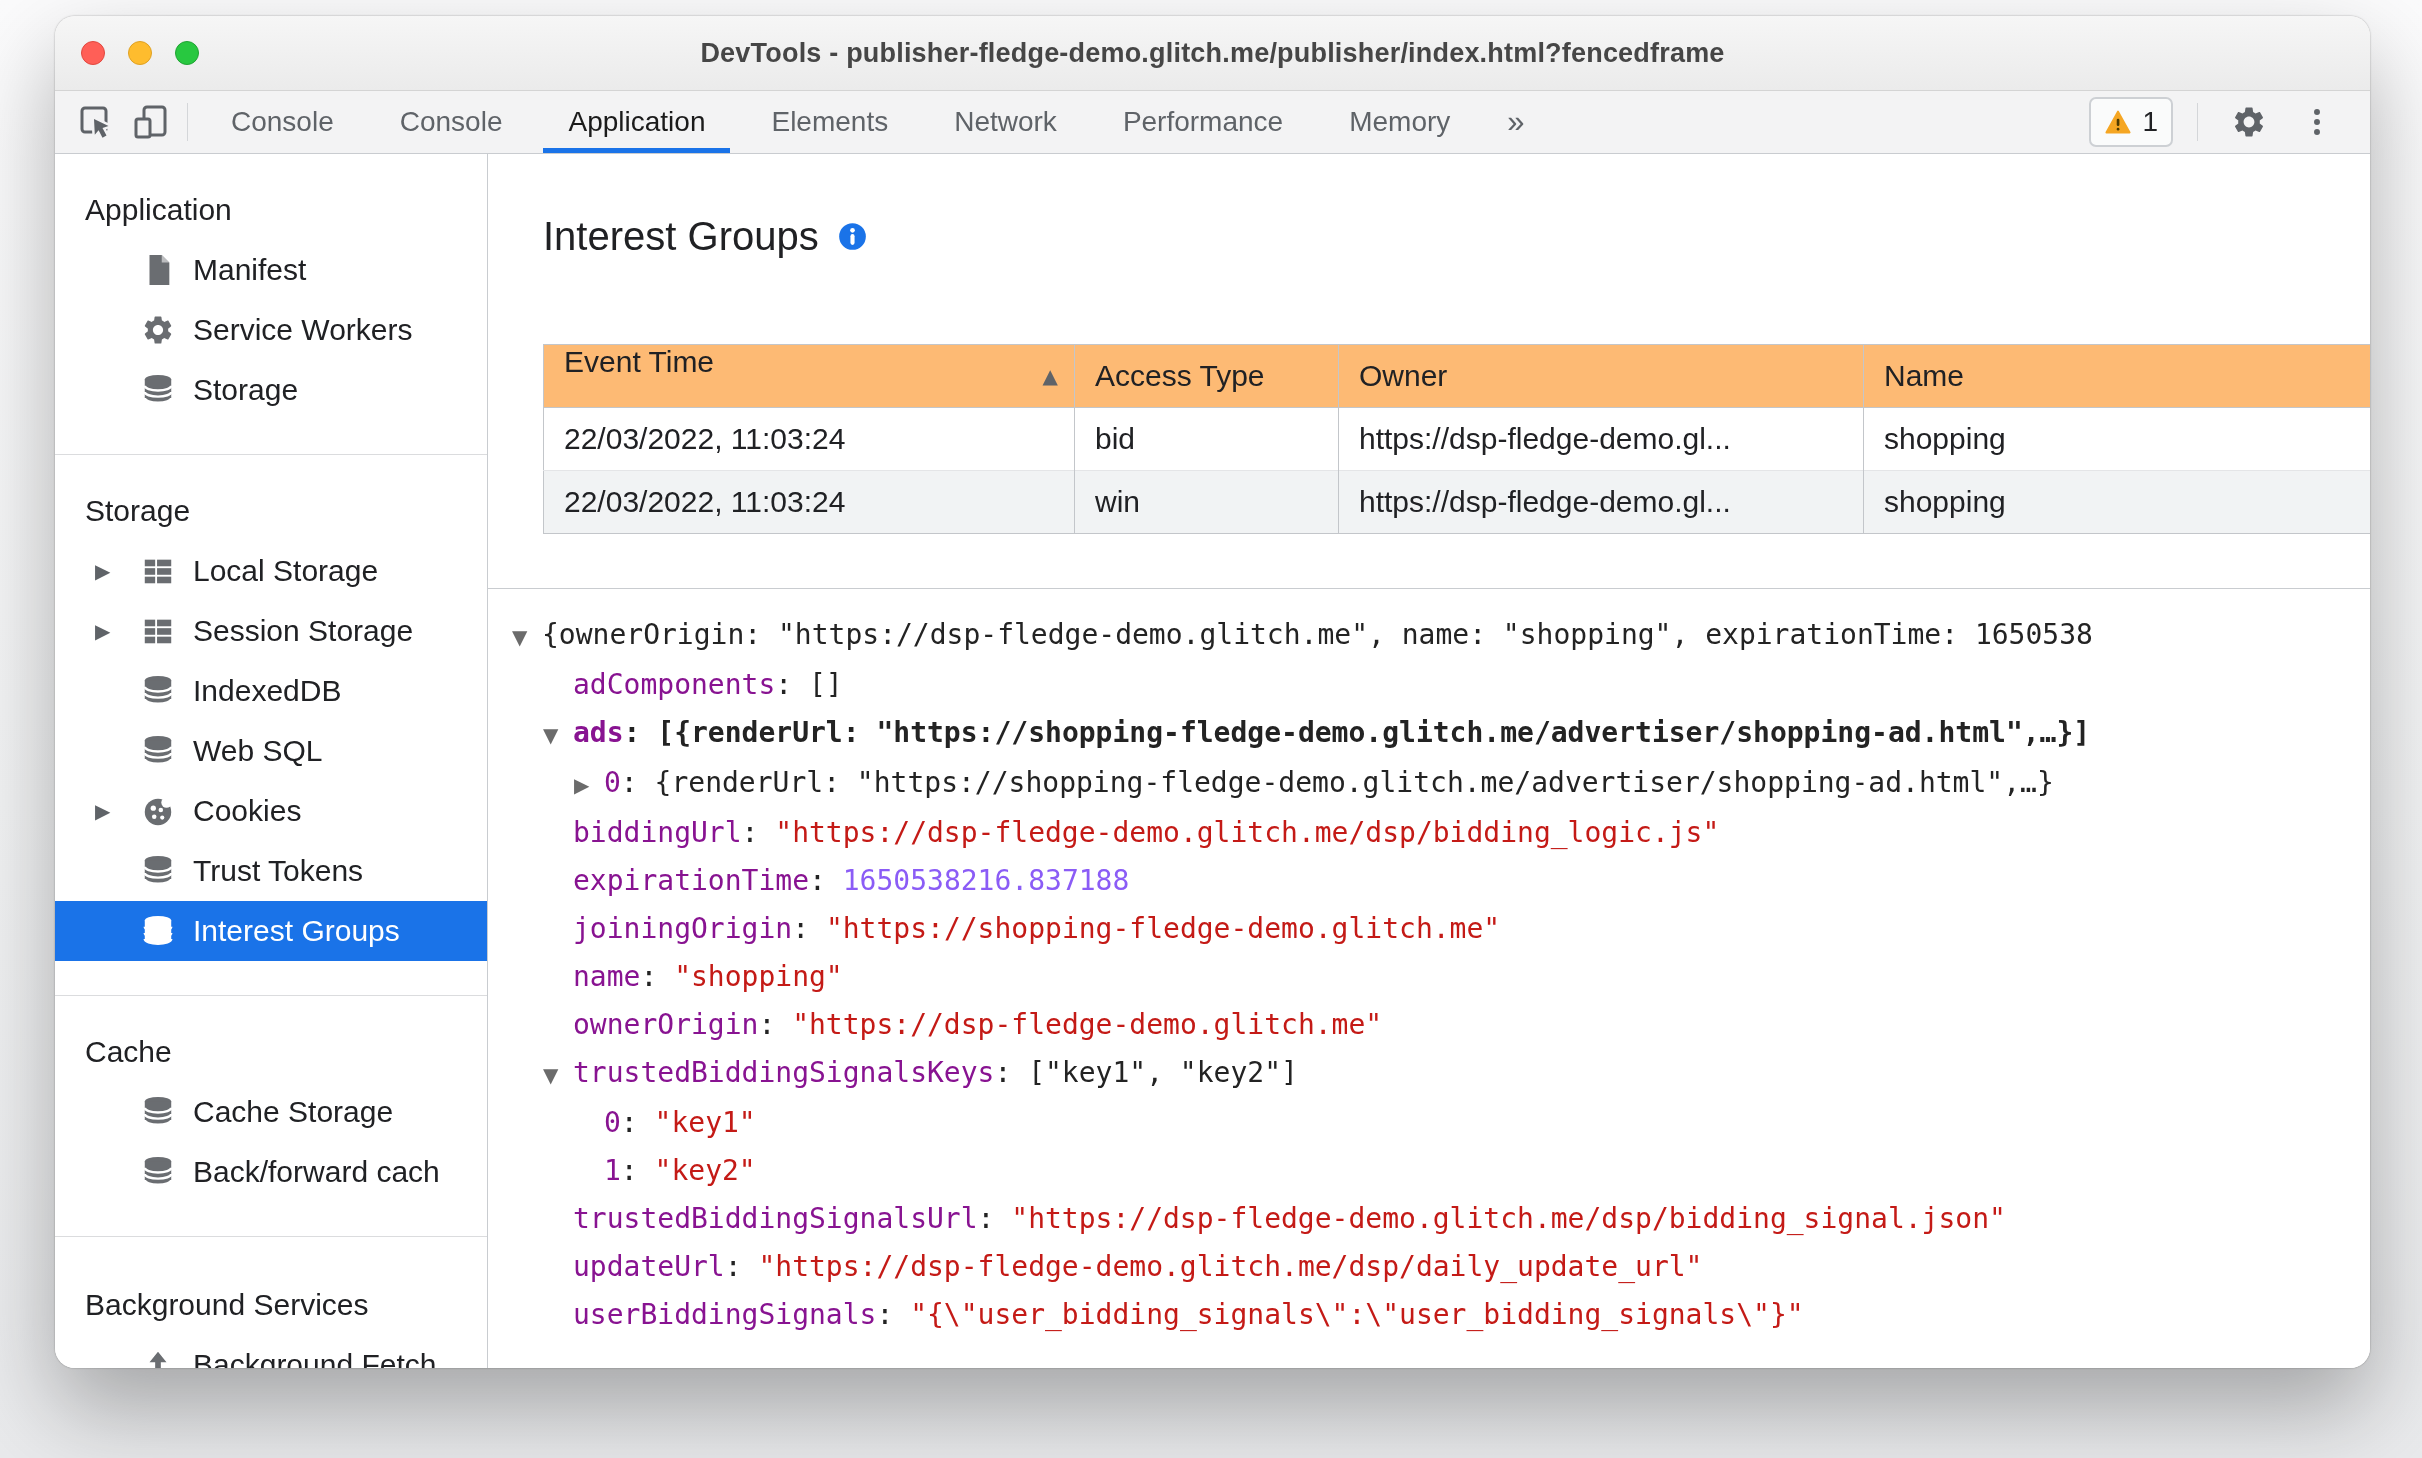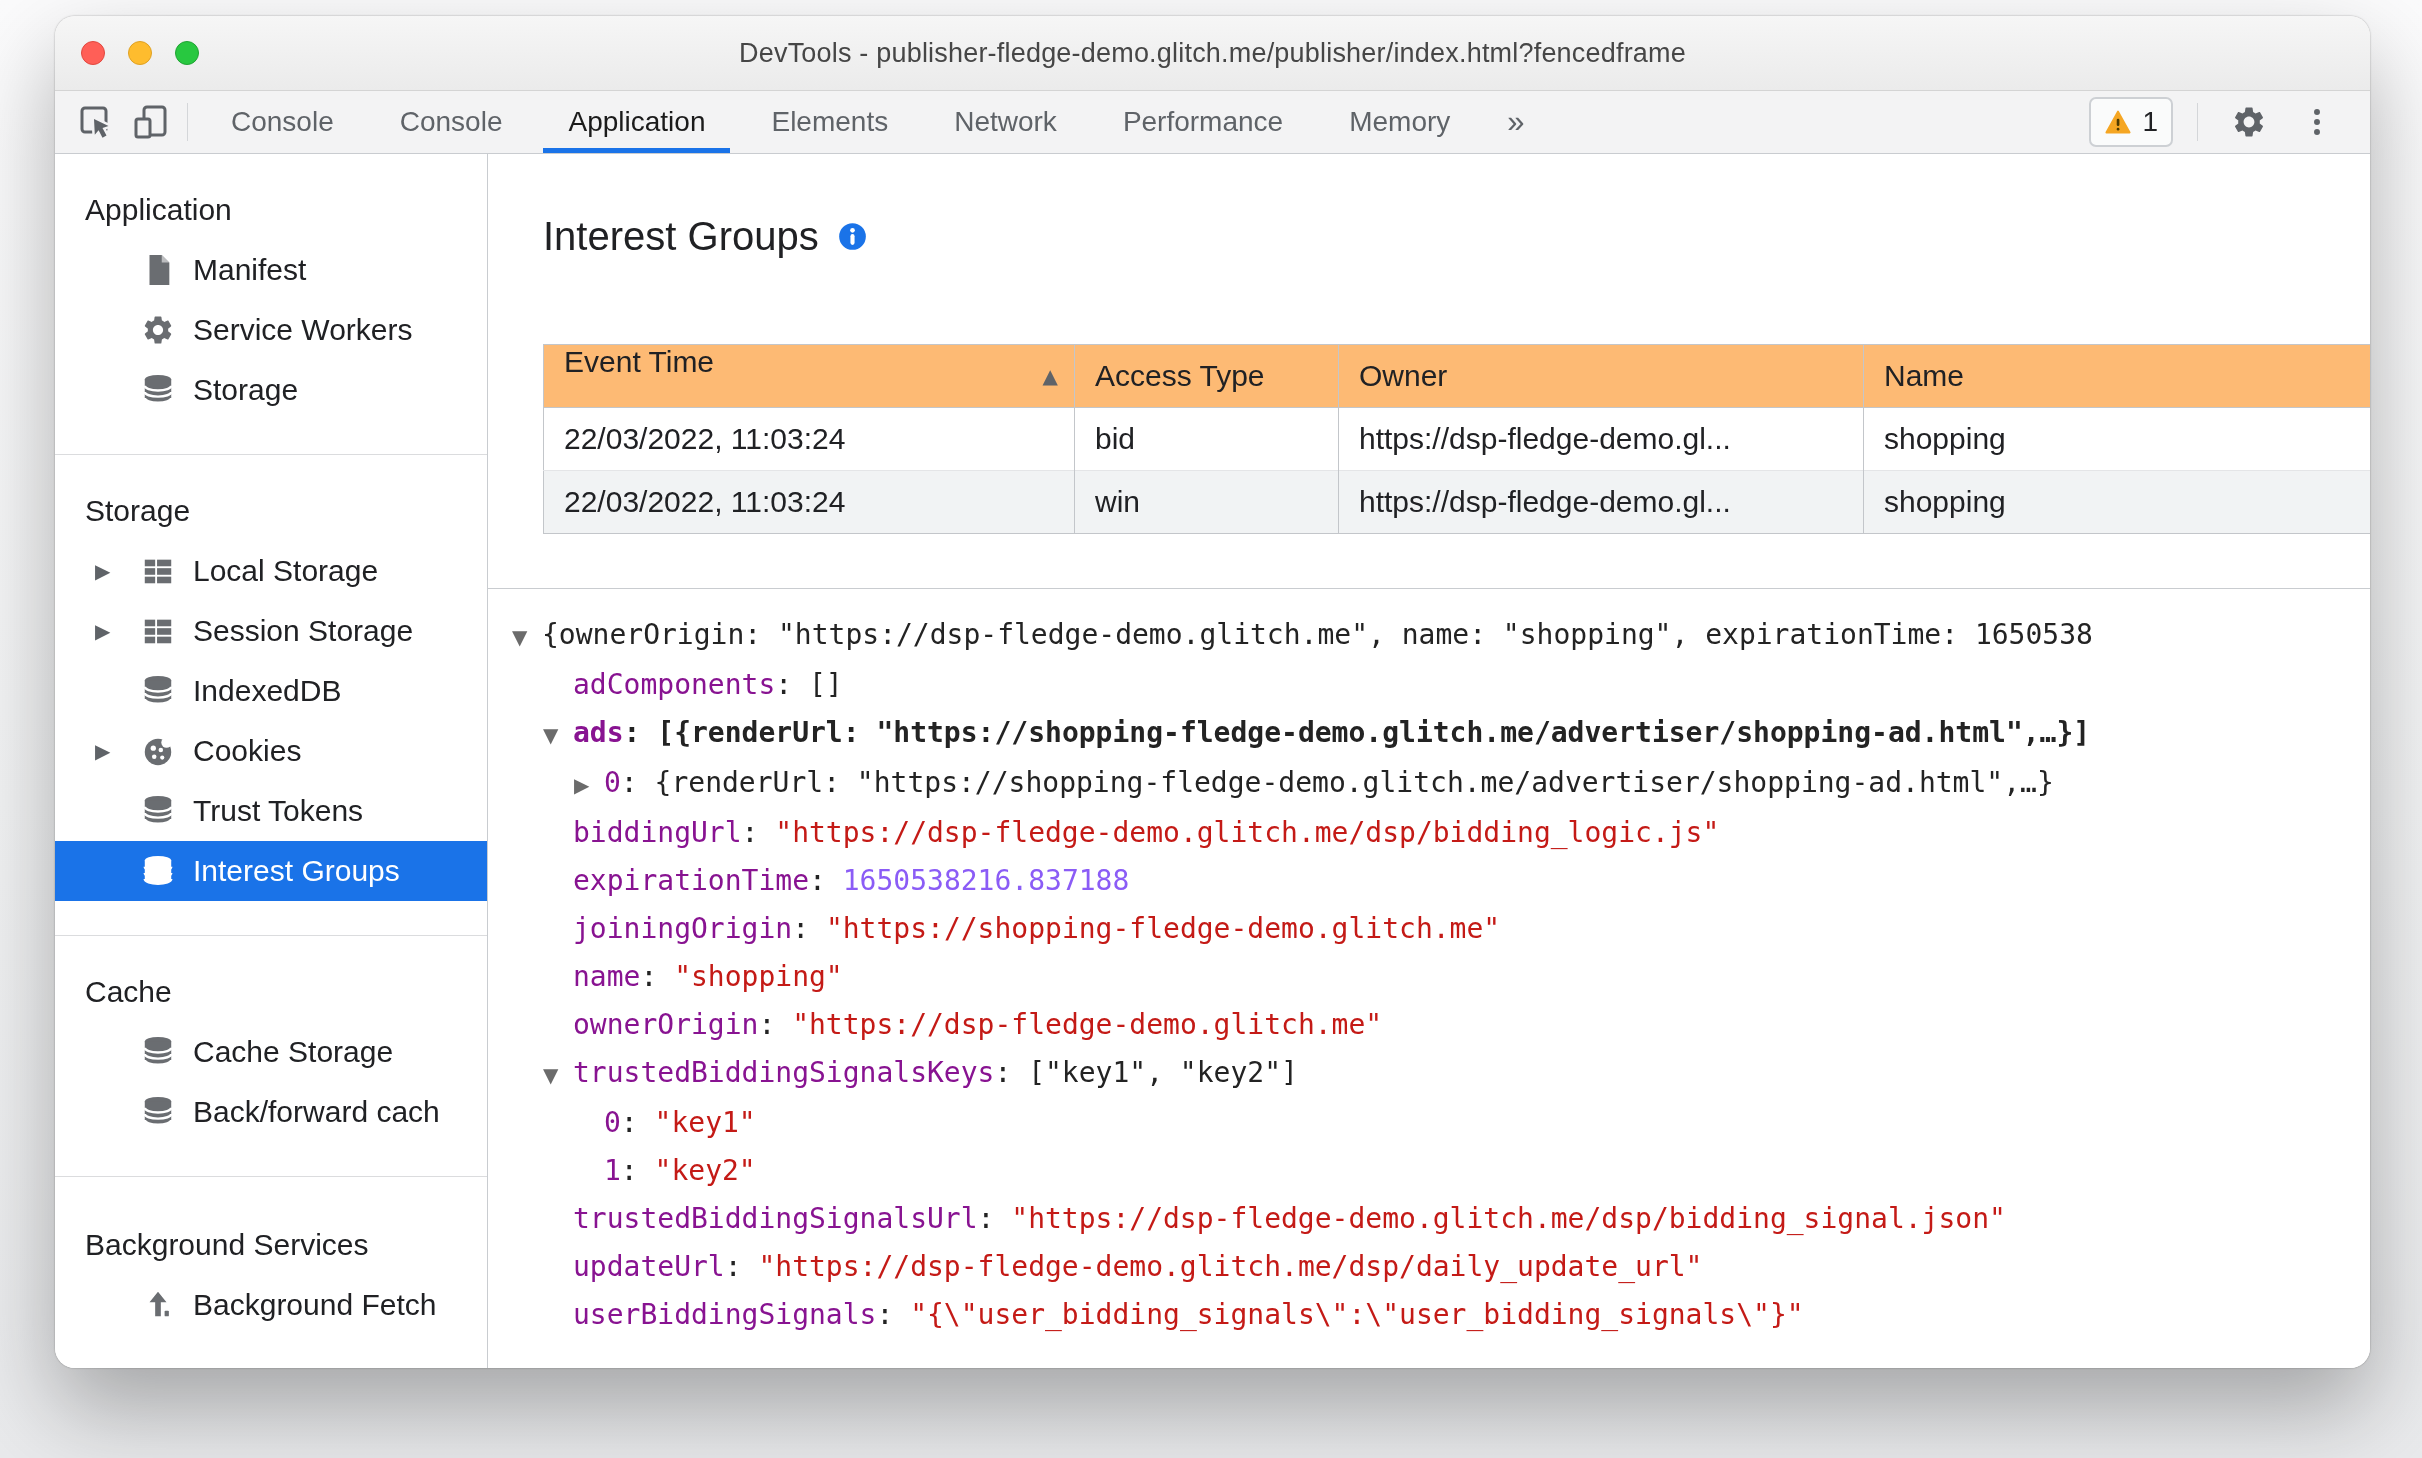--- a/index.html
+++ b/index.html
@@ -16,21 +16,21 @@
   }
   
   .titlebar{flex:0 0 74px;background:linear-gradient(#f6f6f6,#ebebeb);
     border-bottom:1px solid #d4d4d4;position:relative;
     display:flex;align-items:center;justify-content:center}
   .lights{position:absolute;left:26px;top:0;height:100%;display:flex;align-items:center;gap:23px}
   .light{width:22px;height:22px;border-radius:50%}
   .light.close{background:#ff5f57;border:1px solid #e1483f}
   .light.min{background:#febc2e;border:1px solid #dfa123}
   .light.zoomb{background:#28c840;border:1px solid #21a334}
-  .title{font-size:27px;font-weight:400;color:#464646;letter-spacing:.2px}
+  .title{font-size:27px;font-weight:700;color:#464646;letter-spacing:.2px}
   
   .toolbar{flex:0 0 62px;background:#f3f3f4;border-bottom:1px solid #c9ccd0;
     display:flex;align-items:center;padding-left:14px}
   .tbtn{width:54px;height:62px;display:flex;align-items:center;justify-content:center;color:#5f6368}
   .vsep{width:1px;height:38px;background:#d4d6d9;margin:0 10px;flex:0 0 1px}
   .tabs{display:flex;align-items:center;height:62px}
   .tab{height:62px;line-height:62px;padding:0 33px;font-size:28px;color:#5f6368;position:relative;white-space:nowrap}
   .tab.active{color:#1b1b1b}
   .tab.active::after{content:"";position:absolute;left:8px;right:8px;bottom:0;height:5px;background:#1a73e8}
   .more{font-size:31px;color:#5f6368;padding:0 24px}
@@ -225,20 +225,33 @@
                 <ellipse cx="18" cy="7" rx="14" ry="5"></ellipse>
                 <path d="M4 7 v20 c0 2.76 6.27 5 14 5 s14 -2.24 14 -5 v-20 z"></path>
                 <path d="M4 13.5 c0 2.76 6.27 5 14 5 s14 -2.24 14 -5" fill="none" stroke="#fff" stroke-width="2.6"></path>
                 <path d="M4 20 c0 2.76 6.27 5 14 5 s14 -2.24 14 -5" fill="none" stroke="#fff" stroke-width="2.6"></path>
                 <path d="M4 26.5 c0 2.76 6.27 5 14 5 s14 -2.24 14 -5" fill="none" stroke="#fff" stroke-width="2.6"></path>
               </svg>
             </span>
             <span class="lbl">IndexedDB</span>
           </div>
           <div class="item">
+            <span class="slot"></span>
+            <span class="ic">
+              <svg width="34" height="34" viewBox="0 0 36 36" fill="currentColor">
+                <ellipse cx="18" cy="7" rx="14" ry="5"></ellipse>
+                <path d="M4 7 v20 c0 2.76 6.27 5 14 5 s14 -2.24 14 -5 v-20 z"></path>
+                <path d="M4 13.5 c0 2.76 6.27 5 14 5 s14 -2.24 14 -5" fill="none" stroke="#fff" stroke-width="2.6"></path>
+                <path d="M4 20 c0 2.76 6.27 5 14 5 s14 -2.24 14 -5" fill="none" stroke="#fff" stroke-width="2.6"></path>
+                <path d="M4 26.5 c0 2.76 6.27 5 14 5 s14 -2.24 14 -5" fill="none" stroke="#fff" stroke-width="2.6"></path>
+              </svg>
+            </span>
+            <span class="lbl">Web SQL</span>
+          </div>
+          <div class="item">
             <span class="slot">▶</span>
             <span class="ic">
               <svg width="34" height="34" viewBox="0 0 36 36">
                 <circle cx="18" cy="19" r="14" fill="currentColor"></circle>
                 <circle cx="27" cy="9" r="5.5" fill="#fff"></circle>
                 <circle cx="13" cy="15" r="2.8" fill="#fff"></circle>
                 <circle cx="21" cy="17" r="2.4" fill="#fff"></circle>
                 <circle cx="14" cy="24" r="2.4" fill="#fff"></circle>
                 <circle cx="22.5" cy="25" r="2.2" fill="#fff"></circle>
               </svg>

